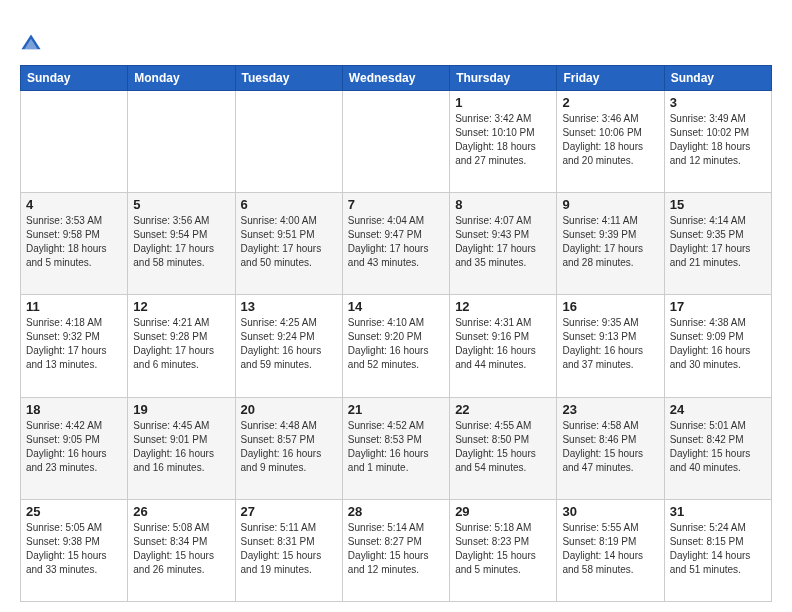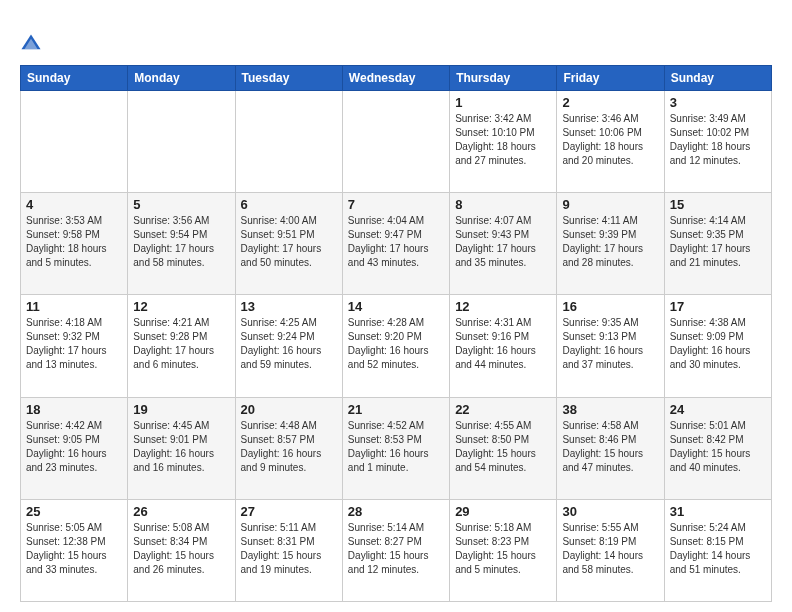--- a/index.html
+++ b/index.html
@@ -224,21 +224,21 @@
           </td>
           <td>
             <span class="day-num">13</span>
             <div class="day-info">Sunrise: 4:25 AM
 Sunset: 9:24 PM
 Daylight: 16 hours
 and 59 minutes.</div>
           </td>
           <td>
             <span class="day-num">14</span>
-            <div class="day-info">Sunrise: 4:28 AM
+            <div class="day-info">Sunrise: 4:10 AM
 Sunset: 9:20 PM
 Daylight: 16 hours
 and 52 minutes.</div>
           </td>
           <td>
             <span class="day-num">12</span>
             <div class="day-info">Sunrise: 4:31 AM
 Sunset: 9:16 PM
 Daylight: 16 hours
 and 44 minutes.</div>
@@ -288,39 +288,39 @@
 and 1 minute.</div>
           </td>
           <td>
             <span class="day-num">22</span>
             <div class="day-info">Sunrise: 4:55 AM
 Sunset: 8:50 PM
 Daylight: 15 hours
 and 54 minutes.</div>
           </td>
           <td>
-            <span class="day-num">38</span>
+            <span class="day-num">23</span>
             <div class="day-info">Sunrise: 4:58 AM
 Sunset: 8:46 PM
 Daylight: 15 hours
 and 47 minutes.</div>
           </td>
           <td>
             <span class="day-num">24</span>
             <div class="day-info">Sunrise: 5:01 AM
 Sunset: 8:42 PM
 Daylight: 15 hours
 and 40 minutes.</div>
           </td>
         </tr>
         <tr>
           <td>
             <span class="day-num">25</span>
             <div class="day-info">Sunrise: 5:05 AM
-Sunset: 12:38 PM
+Sunset: 9:38 PM
 Daylight: 15 hours
 and 33 minutes.</div>
           </td>
           <td>
             <span class="day-num">26</span>
             <div class="day-info">Sunrise: 5:08 AM
 Sunset: 8:34 PM
 Daylight: 15 hours
 and 26 minutes.</div>
           </td>

